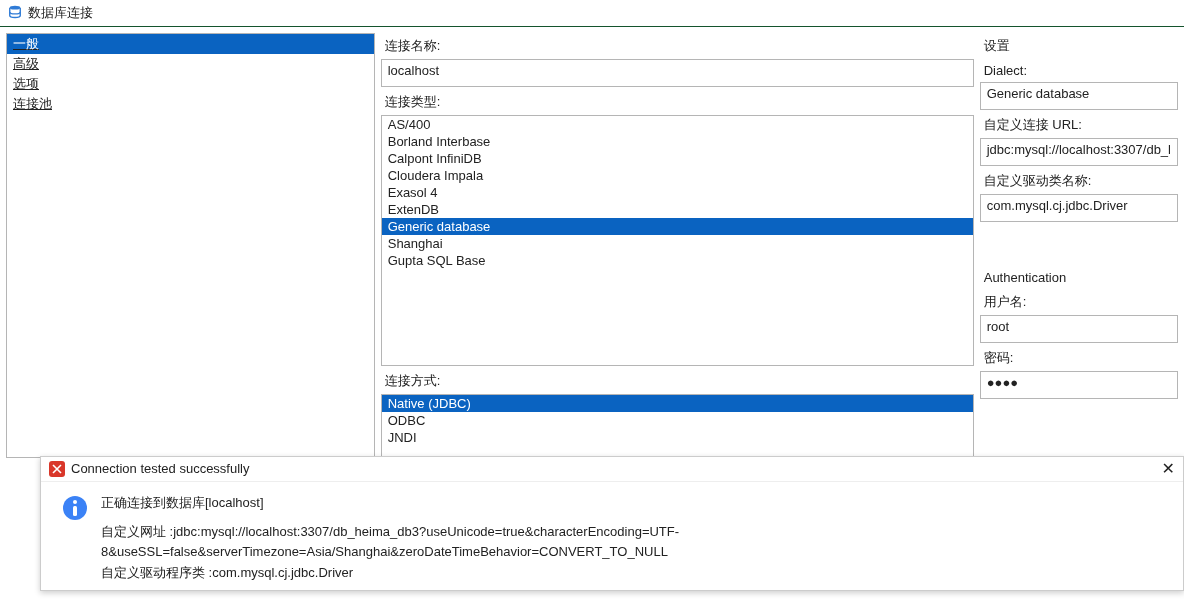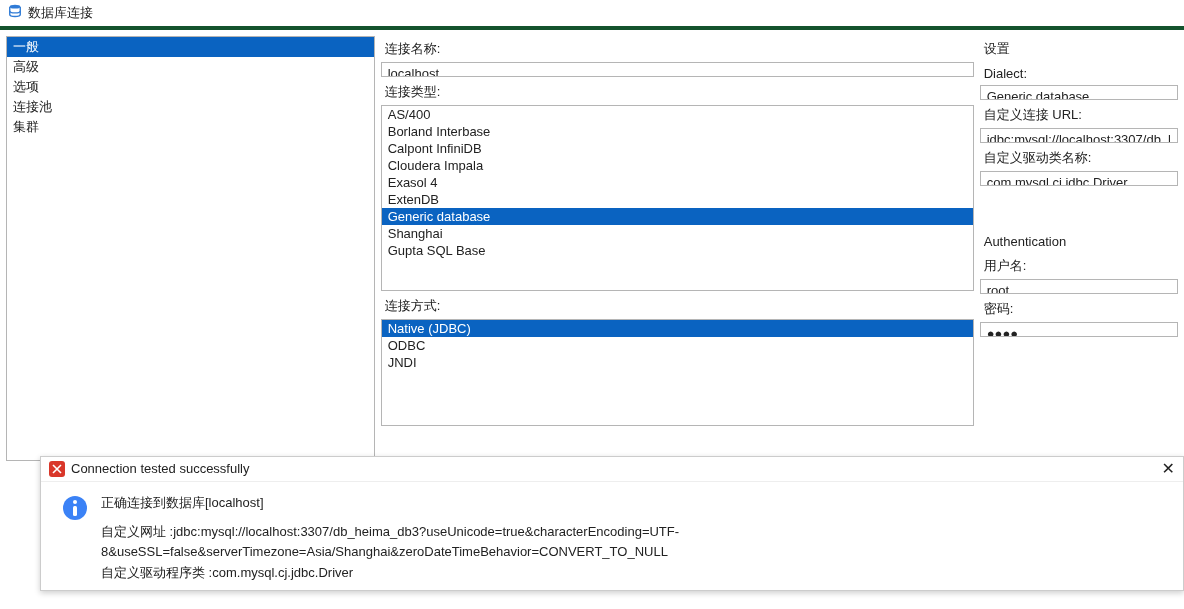--- a/index.html
+++ b/index.html
@@ -1,29 +1,29 @@
 <!DOCTYPE html>
 <html><head>
 <meta charset="utf-8">
 <style>
 * { box-sizing: border-box; margin: 0; padding: 0; font-family: "Segoe UI", "Microsoft YaHei", sans-serif; font-size: 13px; }
 body { background: #fff; color: #222; width: 1184px; height: 609px; overflow: hidden; position: relative; }
-.title-bar { display: flex; align-items: flex-start; padding: 4px 8px; border-bottom: 4px solid #14532d; gap: 6px; }
+.title-bar { display: flex; align-items: flex-end; padding: 4px 8px; border-bottom: 1px solid #14532d; gap: 6px; }
 .db-icon { width: 14px; height: 14px; }
 .main-area { display: flex; padding: 6px; gap: 6px; }
-.navlist { width: 392px; height: 425px; border: 1px solid #b5b5b5; background: #fff; overflow-y: auto; }
+.navlist { width: 392px; height: 425px; border: 1px solid #b5b5b5; background: #fff; overflow-y: auto; text-decoration: underline; }
 .navlist .item { padding: 1px 6px; cursor: pointer; }
 .navlist .item.selected, .listbox .item.selected { background: #0a63c1; color: #fff; }
 .center-col { flex: 0 0 593px; display: flex; flex-direction: column; gap: 2px; }
 .right-col { flex: 1 1 auto; display: flex; flex-direction: column; gap: 2px; }
 .fieldlbl { padding: 2px 0 2px 4px; margin-top: 2px; }
-.textfield { border: 1px solid #b5b5b5; padding: 2px 6px; width: 100%; height: 15px; line-height: 18px; overflow: hidden; white-space: nowrap; }
+.textfield { border: 1px solid #b5b5b5; padding: 2px 6px; width: 100%; height: 28px; line-height: 18px; overflow: hidden; white-space: nowrap; }
 .listbox { border: 1px solid #b5b5b5; background: #fff; overflow-y: auto; }
 .listbox .item { padding: 1px 6px; cursor: pointer; }
-#conn-type-list { height: 186px; }
+#conn-type-list { height: 251px; }
 #access-list { height: 107px; }
 .bottom-buttons { display: flex; gap: 6px; justify-content: flex-end; padding: 6px 8px 0 8px; margin-left: 400px; }
 .btn { border: 1px solid #b5b5b5; background: #fff; padding: 3px 0; width: 170px; text-align: center; cursor: pointer; }
 .toast { position: absolute; left: 40px; bottom: 18px; right: 0; background: #fff; border: 1px solid #ccc; box-shadow: 0 2px 6px rgba(0,0,0,0.2); display: flex; flex-direction: column; }
 .toast-head { display: flex; align-items: center; padding: 4px 8px; border-bottom: 1px solid #eee; gap: 6px; }
 .toast-close { margin-left: auto; cursor: pointer; font-size: 16px; line-height: 1; }
 .toast-body { display: flex; gap: 10px; padding: 12px 20px 6px 20px; }
 .toast-lines { display: flex; flex-direction: column; gap: 10px; font-size: 12px; }
 .toast-lines .grp { line-height: 1.6; }
 .toast-footer { display: flex; justify-content: flex-end; padding: 6px 10px; }
@@ -47,21 +47,20 @@
   <span>数据库连接</span>
 </div>
 
 <div class="main-area">
 
   <div class="navlist" id="navlist">
       <div class="item selected">一般</div>
       <div class="item">高级</div>
       <div class="item">选项</div>
       <div class="item">连接池</div>
-      <div class="item">集群</div>
     </div>
 
   <div class="center-col">
     <div class="fieldlbl">连接名称:</div>
     <div class="textfield">localhost</div>
 
     <div class="fieldlbl">连接类型:</div>
     <div class="listbox" id="conn-type-list">
         <div class="item">AS/400</div>
         <div class="item">Borland Interbase</div>

